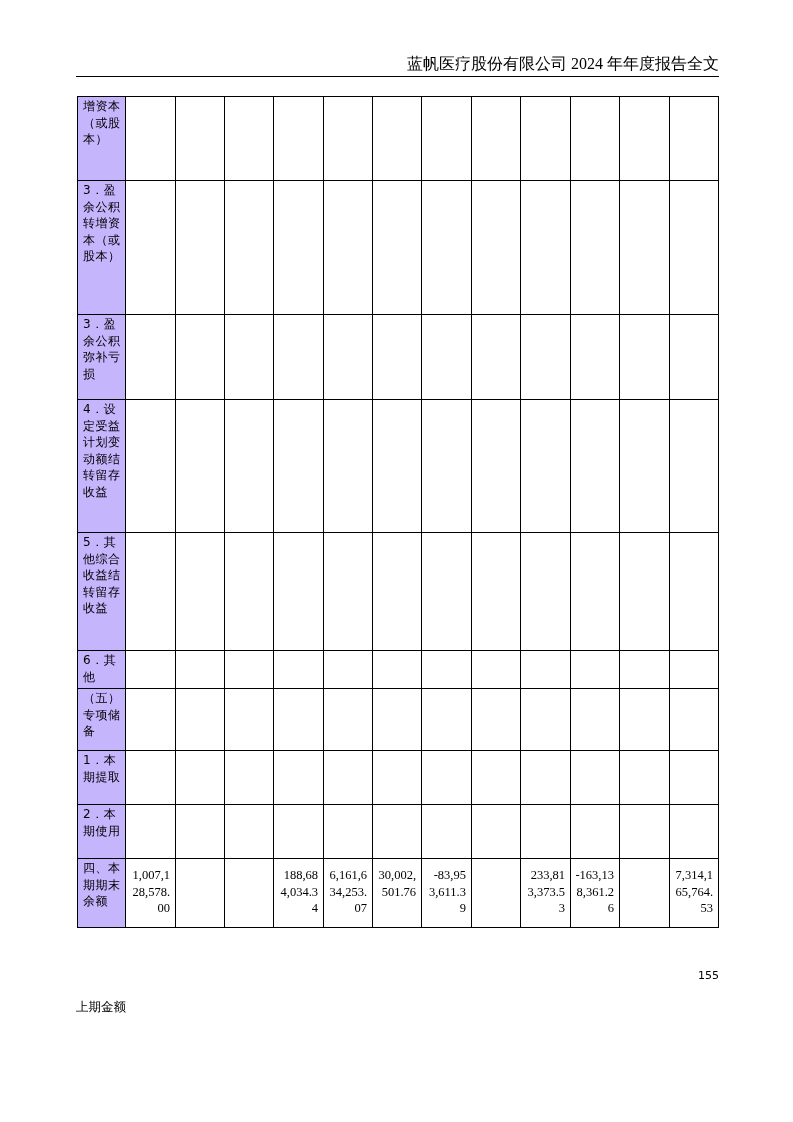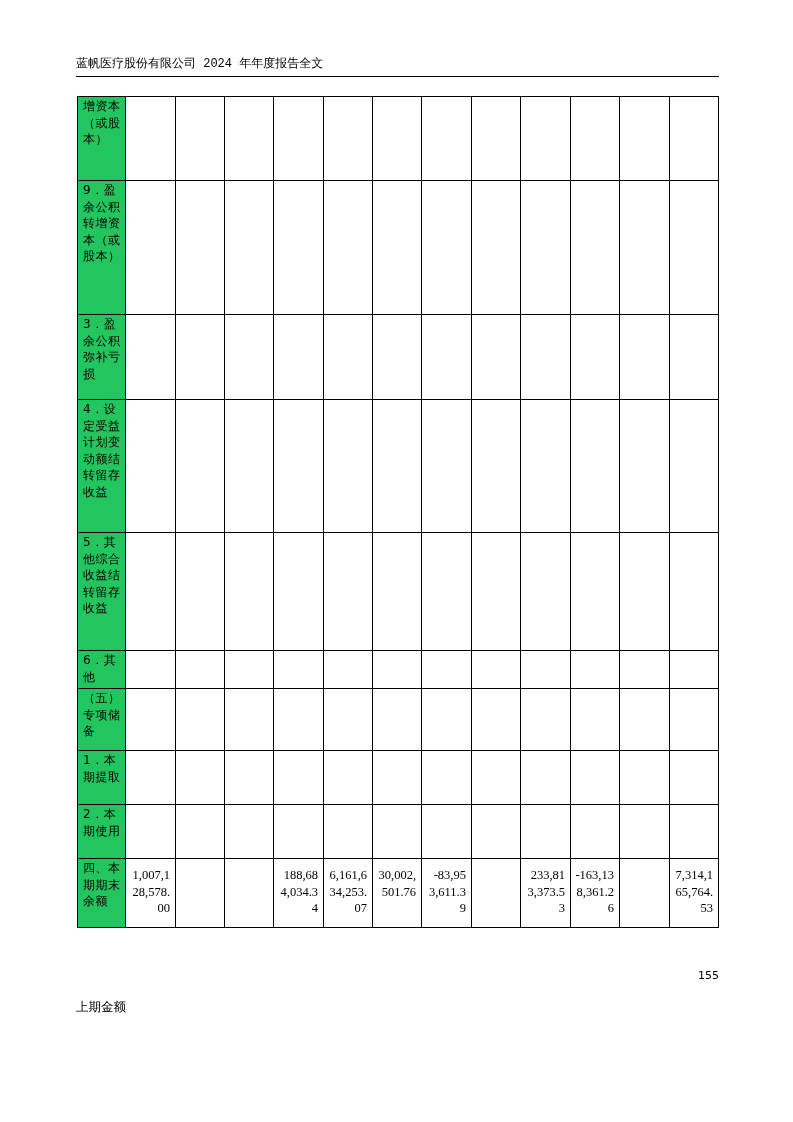--- a/index.html
+++ b/index.html
@@ -1,23 +1,23 @@
 <!DOCTYPE html>
 <html><head>
 <meta charset="utf-8">
 <style>
   html, body { margin: 0; padding: 0; background: #ffffff; }
   body { width: 793px; height: 1122px; position: relative; overflow: hidden;
          font-family: "DejaVu Serif", "Liberation Serif", serif; color: #000; }
   .header { position: absolute; left: 76px; top: 57px; width: 643px; height: 19px;
-            border-bottom: 1px solid #000; text-align: left;
-            font-family: Liberation Mono, monospace; font-size: 12px; line-height: 14px; }
+            border-bottom: 1px solid #000; text-align: right;
+            font-family: Liberation Serif, serif; font-size: 16px; line-height: 14px; }
   table.eq { position: absolute; left: 77px; top: 96px; border-collapse: collapse; table-layout: fixed; }
   table.eq td { border: 1px solid #000; padding: 0; vertical-align: top; }
-  td.label { background: #22c55e; font-family: "DejaVu Sans", "Liberation Sans", sans-serif;
+  td.label { background: #c4b5fd; font-family: "DejaVu Sans", "Liberation Sans", sans-serif;
              font-size: 12px; line-height: 16.5px; padding: 1px 3px 0 5px !important; letter-spacing: 0.5px;
              word-break: break-all; }
   td.num { font-family: "Liberation Serif", "DejaVu Serif", serif; font-size: 12.5px; line-height: 16.5px;
            text-align: right; padding: 8px 5px 0 3px !important; word-break: break-all; }
   .footnote { position: absolute; left: 76px; top: 999px; font-family: "DejaVu Sans", "Liberation Sans", sans-serif; font-size: 12.5px; }
   .pagenum { position: absolute; left: 698px; top: 969px; font-family: "DejaVu Sans", "Liberation Sans", sans-serif; font-size: 11px; }
 </style>
 </head>
 <body>
 
@@ -49,21 +49,21 @@
         <td class="num"></td>
         <td class="num"></td>
         <td class="num"></td>
         <td class="num"></td>
         <td class="num"></td>
         <td class="num"></td>
         <td class="num"></td>
         <td class="num"></td>
       </tr>
       <tr style="height: 134px;">
-        <td class="label">9．盈余公积转增资本（或股本）</td>
+        <td class="label">3．盈余公积转增资本（或股本）</td>
         <td class="num"></td>
         <td class="num"></td>
         <td class="num"></td>
         <td class="num"></td>
         <td class="num"></td>
         <td class="num"></td>
         <td class="num"></td>
         <td class="num"></td>
         <td class="num"></td>
         <td class="num"></td>

